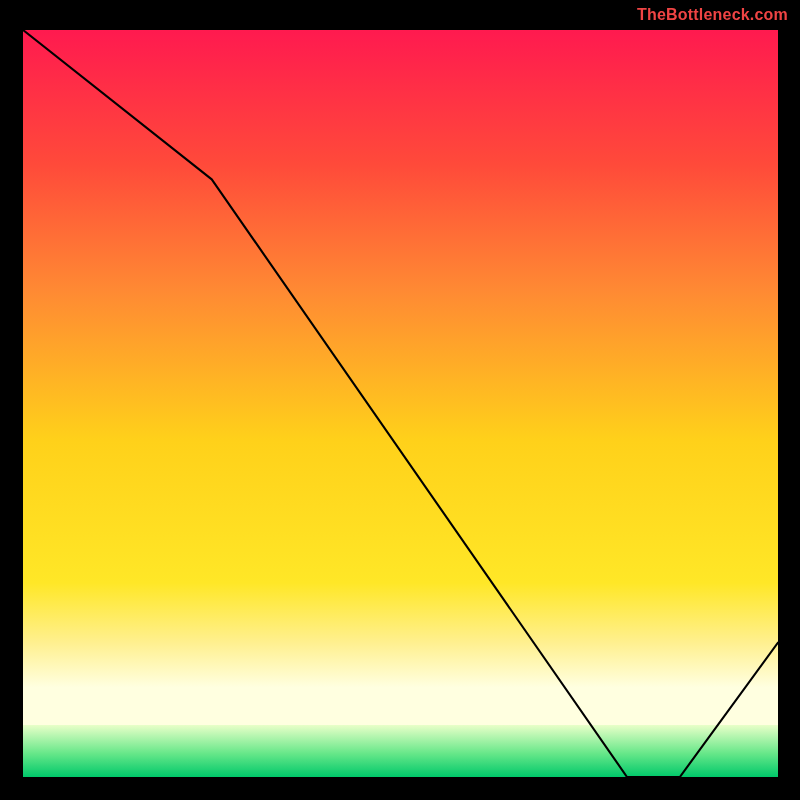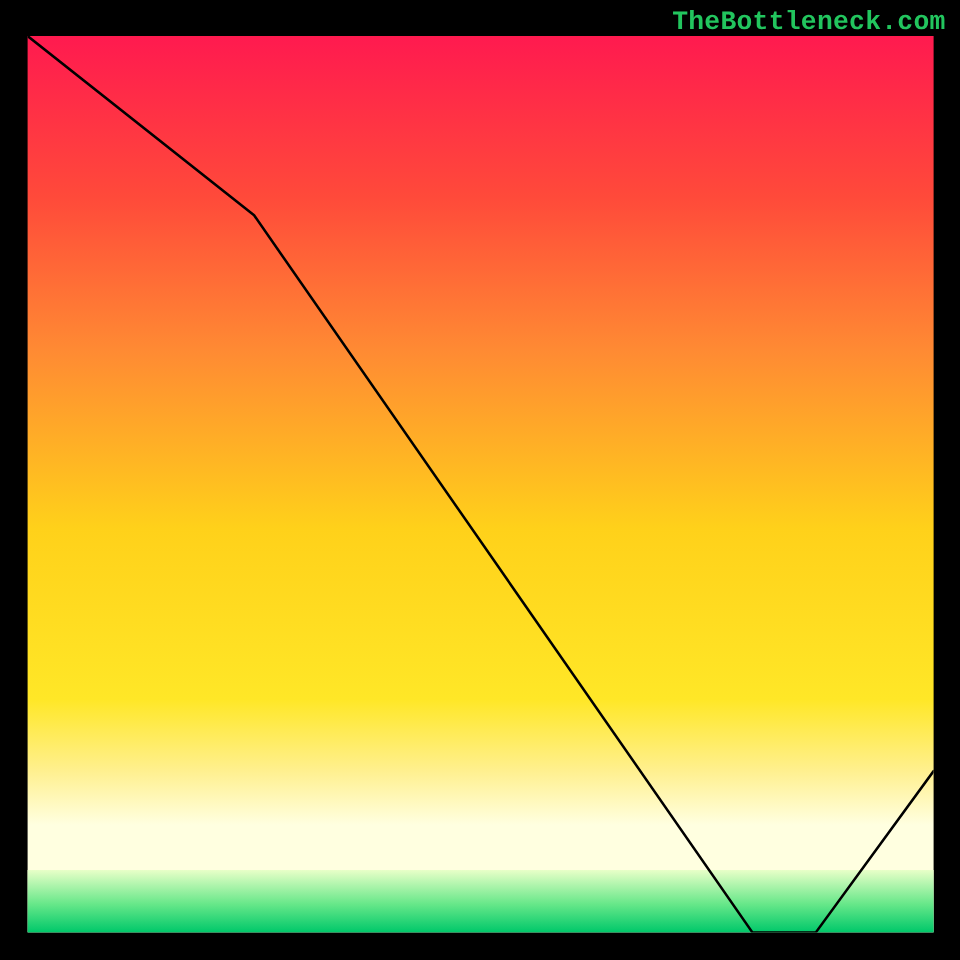--- a/index.html
+++ b/index.html
@@ -1,23 +1,23 @@
 <!DOCTYPE html>
 <html><head>
 <meta charset="utf-8">
 <style>
   * { margin: 0; padding: 0; box-sizing: border-box; }
   html, body { width: 800px; height: 800px; background: #000; overflow: hidden; }
   .wrap { position: relative; width: 800px; height: 800px; }
   .attrib {
     position: absolute;
     top: 6px; right: 12px;
-    color: #22c55e;
-    font-family: Liberation Mono, monospace;
-    font-size: 22px;
+    color: #ef4444;
+    font-family: Liberation Sans, sans-serif;
+    font-size: 16px;
     font-weight: 600;
     letter-spacing: 0.2px;
   }
   .plot-area {
     position: absolute;
     left: 22px; top: 30px;
     width: 756px; height: 748px;
     border-left: 1px solid #000;
     border-bottom: 1px solid #000;
   }

